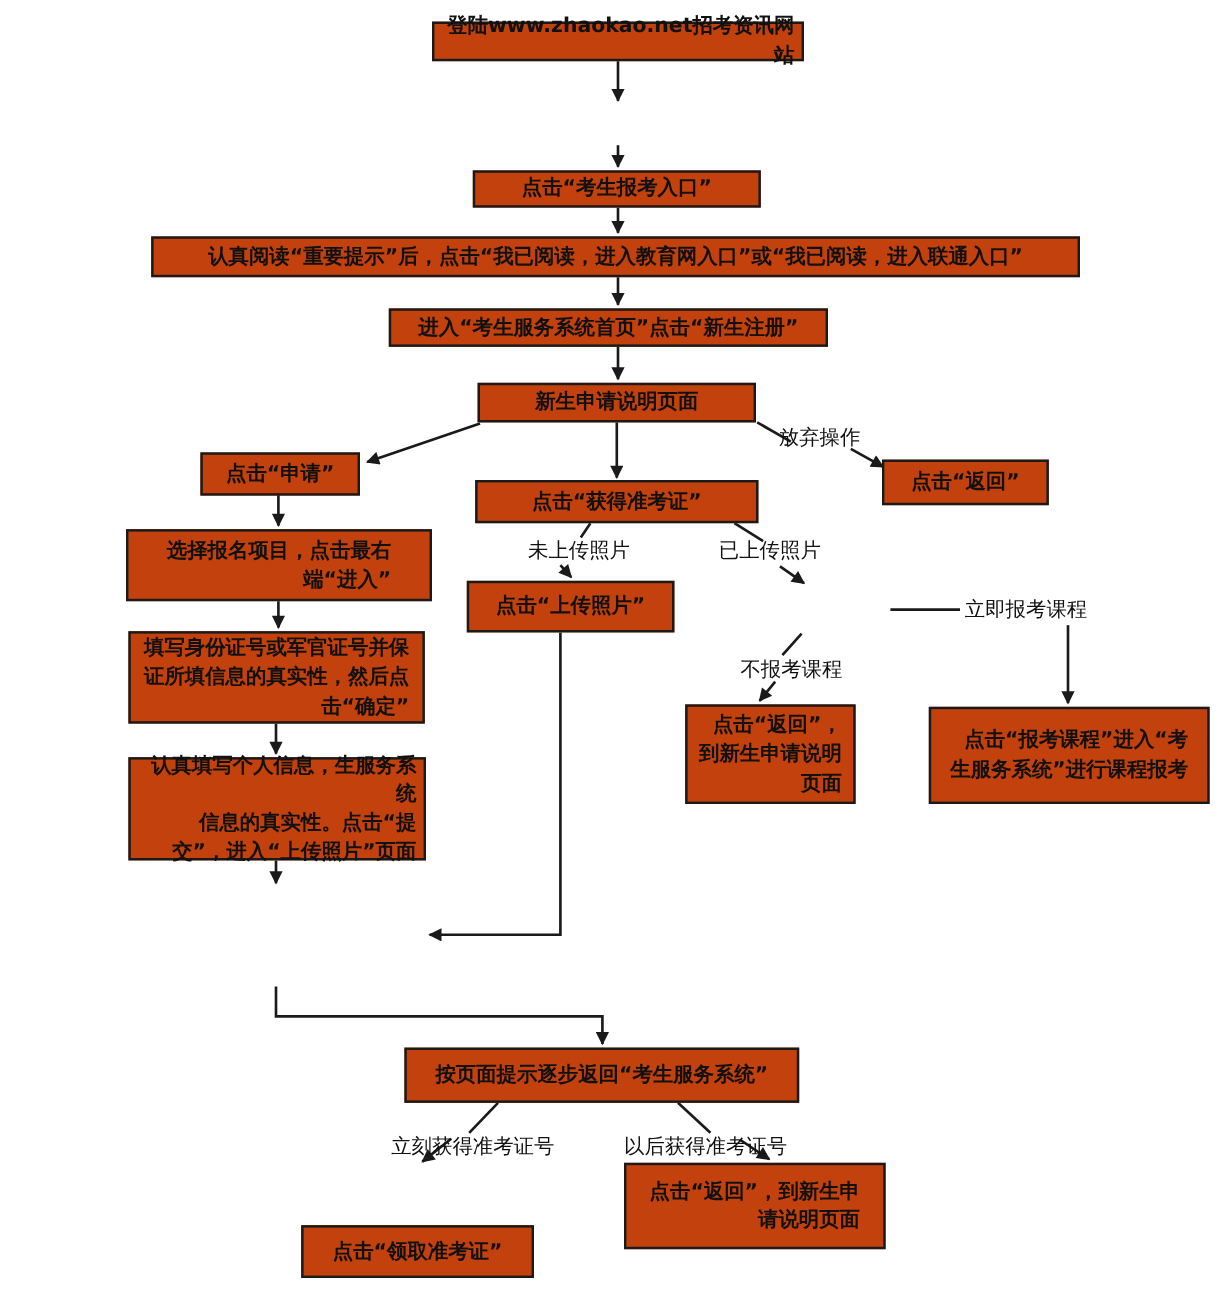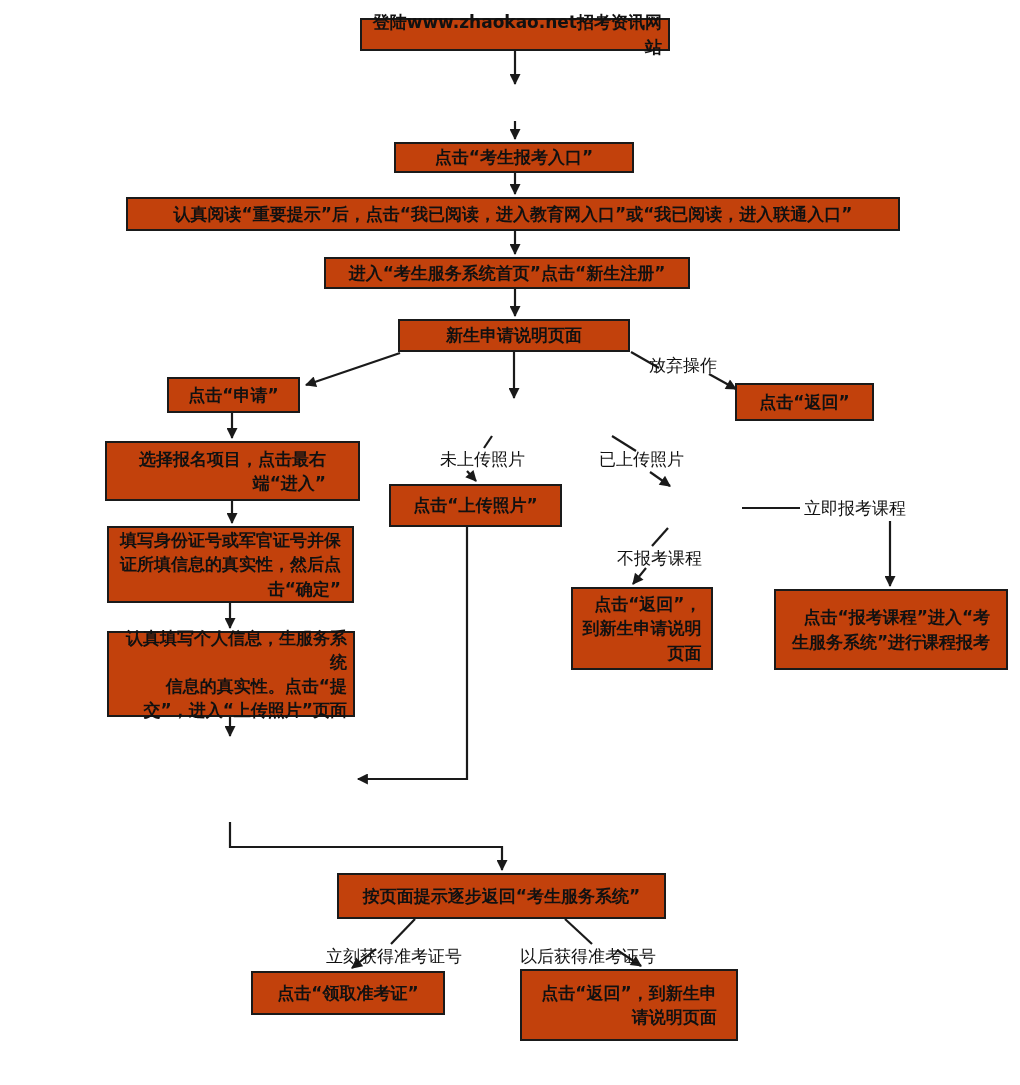--- a/index.html
+++ b/index.html
@@ -91,20 +91,21 @@
   <div class="node" style="left:394px;top:142px;width:240px;height:31px">点击“考生报考入口”</div>
 
   <div class="node" style="left:126px;top:197px;width:774px;height:34px">认真阅读“重要提示”后，点击“我已阅读，进入教育网入口”或“我已阅读，进入联通入口”</div>
 
   <div class="node" style="left:324px;top:257px;width:366px;height:32px">进入“考生服务系统首页”点击“新生注册”</div>
 
   <div class="node" style="left:398px;top:319px;width:232px;height:33px">新生申请说明页面</div>
 
   <div class="node" style="left:167px;top:377px;width:133px;height:36px">点击“申请”</div>
 
+  <div class="node" style="left:396px;top:400px;width:236px;height:36px">点击“获得准考证”</div>
 
   <div class="node" style="left:735px;top:383px;width:139px;height:38px">点击“返回”</div>
 
   <div class="node" style="left:105px;top:441px;width:255px;height:60px">选择报名项目，点击最右
 端“进入”</div>
 
   <div class="node" style="left:107px;top:526px;width:247px;height:77px">填写身份证号或军官证号并保
 证所填信息的真实性，然后点
 击“确定”</div>
 
@@ -118,21 +119,21 @@
 
   <div class="node" style="left:571px;top:587px;width:142px;height:83px">点击“返回”，
 到新生申请说明
 页面</div>
 
   <div class="node" style="left:774px;top:589px;width:234px;height:81px">点击“报考课程”进入“考
 生服务系统”进行课程报考</div>
 
   <div class="node" style="left:337px;top:873px;width:329px;height:46px">按页面提示逐步返回“考生服务系统”</div>
 
-  <div class="node" style="left:251px;top:971px;width:194px;height:44px">点击“领取准考证”</div>
+  <div class="node" style="left:251px;top:1021px;width:194px;height:44px">点击“领取准考证”</div>
 
   <div class="node" style="left:520px;top:969px;width:218px;height:72px">点击“返回”，到新生申
 请说明页面</div>
 
   <div class="elabel" style="left:641px;top:356px;width:84px">放弃操作</div>
 
   <div class="elabel" style="left:435px;top:450px;width:95px">未上传照片</div>
 
   <div class="elabel" style="left:594px;top:450px;width:95px">已上传照片</div>
 

